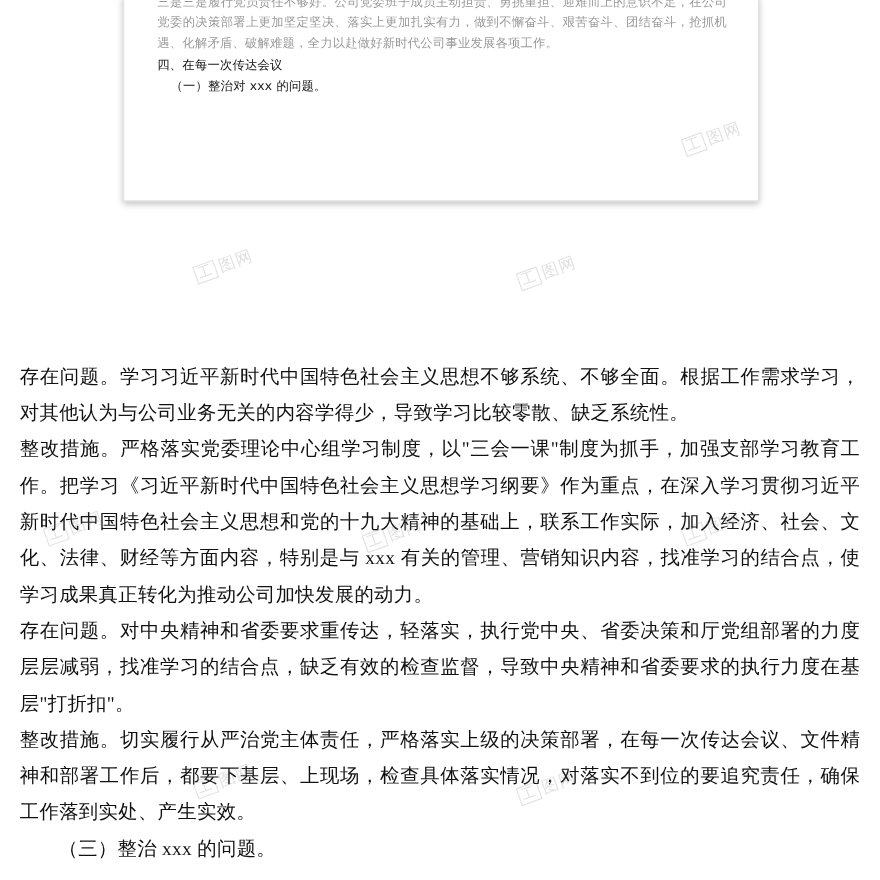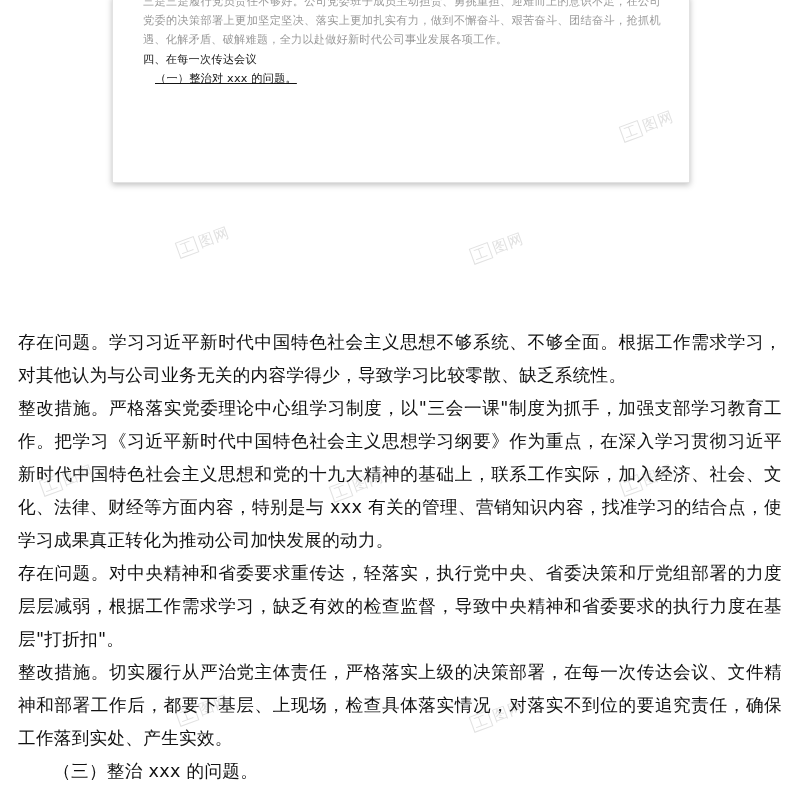--- a/index.html
+++ b/index.html
@@ -48,37 +48,37 @@
   .preview-body p {
     margin: 0;
   }
   .p-faded {
     opacity: 0.45;
     
     margin-top: -4px !important;
   }
   .preview-list {
     padding-left: 12px;
-    text-decoration: underline;
   }
 
   
   .doc {
     position: absolute;
     left: 18px;
     top: 326px;
     width: 764px;
     font-size: 17.6px;
     line-height: 33px;
     color: #111111;
     text-align: justify;
     letter-spacing: 0.3px;
   }
   .doc p {
     margin: 0 0 0 0;
+    font-family: Liberation Serif, serif;
   }
   .doc p.indent {
     text-indent: 2em;
   }
 
   
   .wm {
     position: absolute;
     color: rgba(120,120,120,0.22);
     font-size: 15px;
@@ -116,21 +116,21 @@
       <p class="p-faded">三是三是履行党员责任不够好。公司党委班子成员主动担责、勇挑重担、迎难而上的意识不足，在公司党委的决策部署上更加坚定坚决、落实上更加扎实有力，做到不懈奋斗、艰苦奋斗、团结奋斗，抢抓机遇、化解矛盾、破解难题，全力以赴做好新时代公司事业发展各项工作。</p>
       <p>四、在每一次传达会议</p>
       <p class="preview-list">（一）整治对 xxx 的问题。</p>
     </div>
   </div>
 </div>
 
 <div class="doc">
   <p>存在问题。学习习近平新时代中国特色社会主义思想不够系统、不够全面。根据工作需求学习，对其他认为与公司业务无关的内容学得少，导致学习比较零散、缺乏系统性。</p>
   <p>整改措施。严格落实党委理论中心组学习制度，以"三会一课"制度为抓手，加强支部学习教育工作。把学习《习近平新时代中国特色社会主义思想学习纲要》作为重点，在深入学习贯彻习近平新时代中国特色社会主义思想和党的十九大精神的基础上，联系工作实际，加入经济、社会、文化、法律、财经等方面内容，特别是与 xxx 有关的管理、营销知识内容，找准学习的结合点，使学习成果真正转化为推动公司加快发展的动力。</p>
-  <p>存在问题。对中央精神和省委要求重传达，轻落实，执行党中央、省委决策和厅党组部署的力度层层减弱，根据工作需求学习，缺乏有效的检查监督，导致中央精神和省委要求的执行力度在基层"打折扣"。</p>
+  <p>存在问题。对中央精神和省委要求重传达，轻落实，执行党中央、省委决策和厅党组部署的力度层层减弱，找准学习的结合点，缺乏有效的检查监督，导致中央精神和省委要求的执行力度在基层"打折扣"。</p>
   <p>整改措施。切实履行从严治党主体责任，严格落实上级的决策部署，在每一次传达会议、文件精神和部署工作后，都要下基层、上现场，检查具体落实情况，对落实不到位的要追究责任，确保工作落到实处、产生实效。</p>
   <p class="indent">（三）整治 xxx 的问题。</p>
 
 </div>
 
 <div class="wm wm-8"><span class="wm-mark">工</span><span>图网</span></div>
 <div class="wm wm-1"><span class="wm-mark">工</span><span>图网</span></div>
 <div class="wm wm-2"><span class="wm-mark">工</span><span>图网</span></div>
 <div class="wm wm-3"><span class="wm-mark">工</span><span>图网</span></div>
 <div class="wm wm-4"><span class="wm-mark">工</span><span>图网</span></div>

